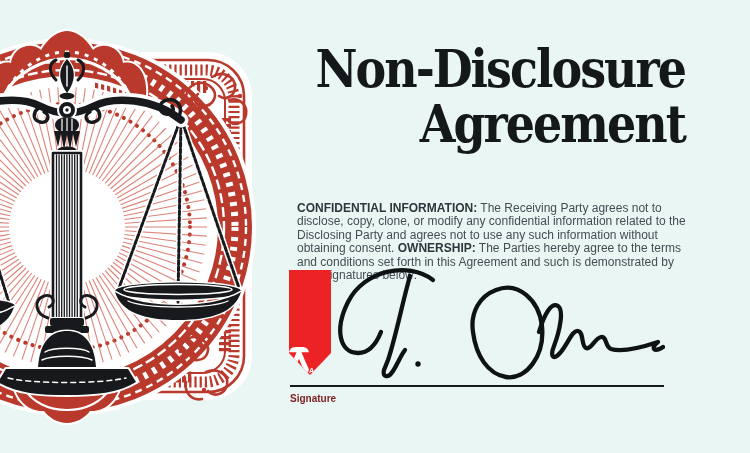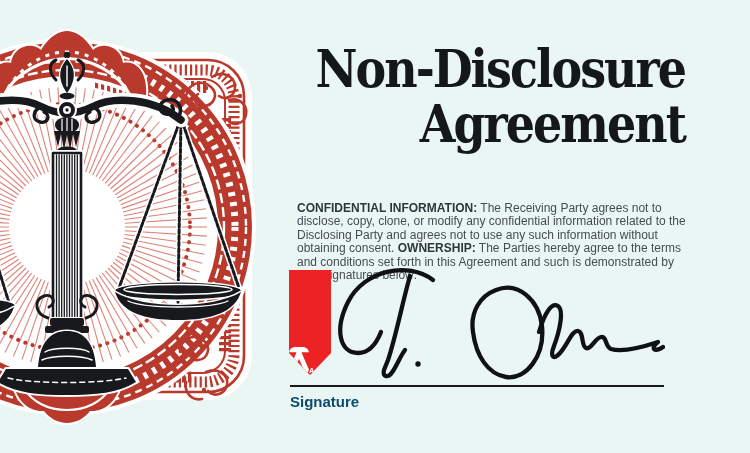--- a/index.html
+++ b/index.html
@@ -35,21 +35,21 @@
   }
   .logo-tile{
     width:28px;height:28px;margin-top:5px;background:#ffffff;border-radius:6px;
     display:flex;align-items:center;justify-content:center;
   }
   .adobe-word{color:#fff;font-size:7.5px;font-weight:bold;margin-top:3px;letter-spacing:.2px;}
   .sign-wrap{flex:1;display:flex;align-items:center;justify-content:center;margin-bottom:14px;}
   .sign-word{color:#fff;font-size:13px;font-weight:bold;transform:rotate(-90deg);white-space:nowrap;letter-spacing:.5px;}
   .sig-svg{position:absolute;left:330px;top:260px;width:335px;height:122px;}
   .sig-line{position:absolute;left:290px;top:385px;width:374px;height:2px;background:#171a1d;}
-  .sig-label{position:absolute;left:290px;top:393px;font-size:15px;font-weight:bold;color:#0c4a6e;}
+  .sig-label{position:absolute;left:290px;top:393px;font-size:10px;font-weight:bold;color:#7f1d1d;}
 </style>
 </head>
 <body>
 
 <svg class="artwork" viewBox="-130 0 400 453" aria-hidden="true">
 
   <g>
     <rect x="-112" y="56" width="360" height="340" rx="40" fill="#ffffff" stroke="#ffffff" stroke-width="8"></rect>
     <rect x="-108" y="60" width="352" height="332" rx="36" fill="none" stroke="#b93a2c" stroke-width="2.6"></rect>
     <rect x="-98" y="70" width="332" height="312" rx="28" fill="none" stroke="#b93a2c" stroke-width="11" stroke-dasharray="2.2 3"></rect>

